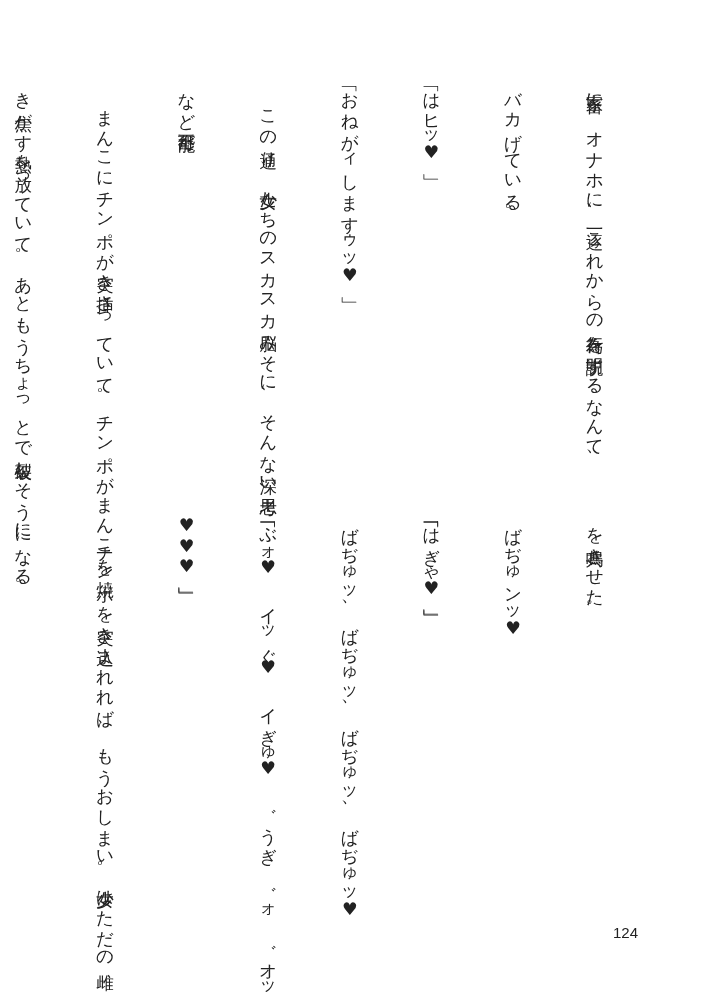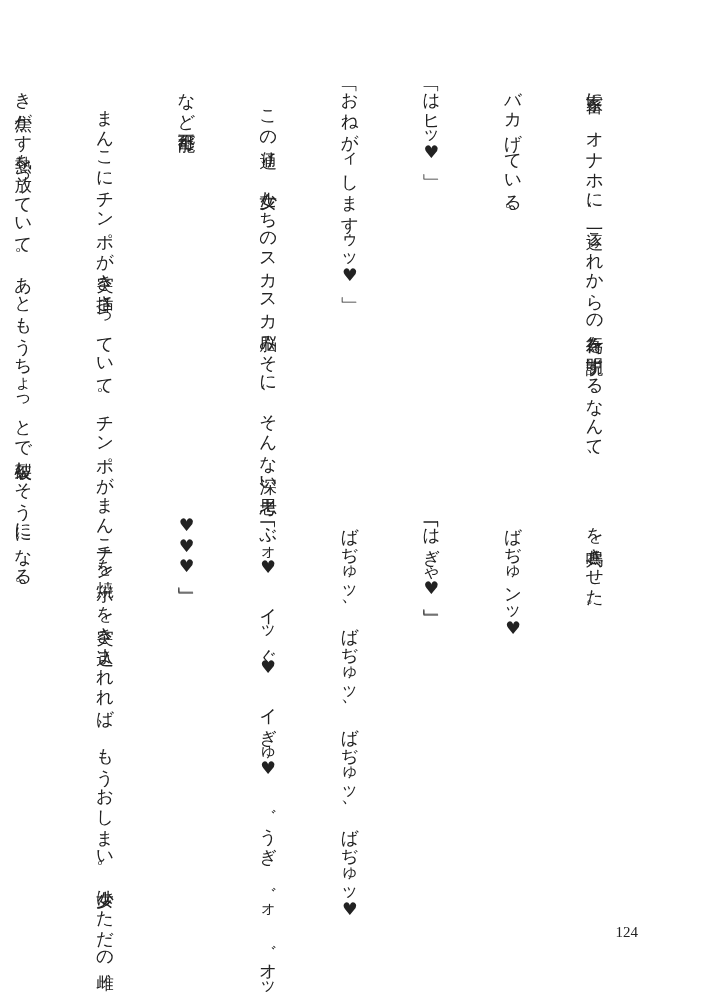--- a/index.html
+++ b/index.html
@@ -14,21 +14,21 @@
     color: #222222;
     letter-spacing: 0.5px;
     white-space: pre;
   }
   .block-top { right: 58px; top: 80px; height: 410px; width: 540px; }
   .block-bottom { right: 58px; top: 515px; height: 410px; width: 540px; }
   .col { display: block; }
   .page-number {
     position: absolute;
     right: 82px; top: 924px;
-    font-family: Liberation Serif, serif;
+    font-family: Liberation Sans, sans-serif;
     font-size: 15px;
     color: #222222;
   }
 </style>
 </head>
 <body>
 
 <div class="page">
   <div class="block block-top">
     <span class="col">家畜に、オナホに、逐一これからの行為を説明するなんて、</span>

